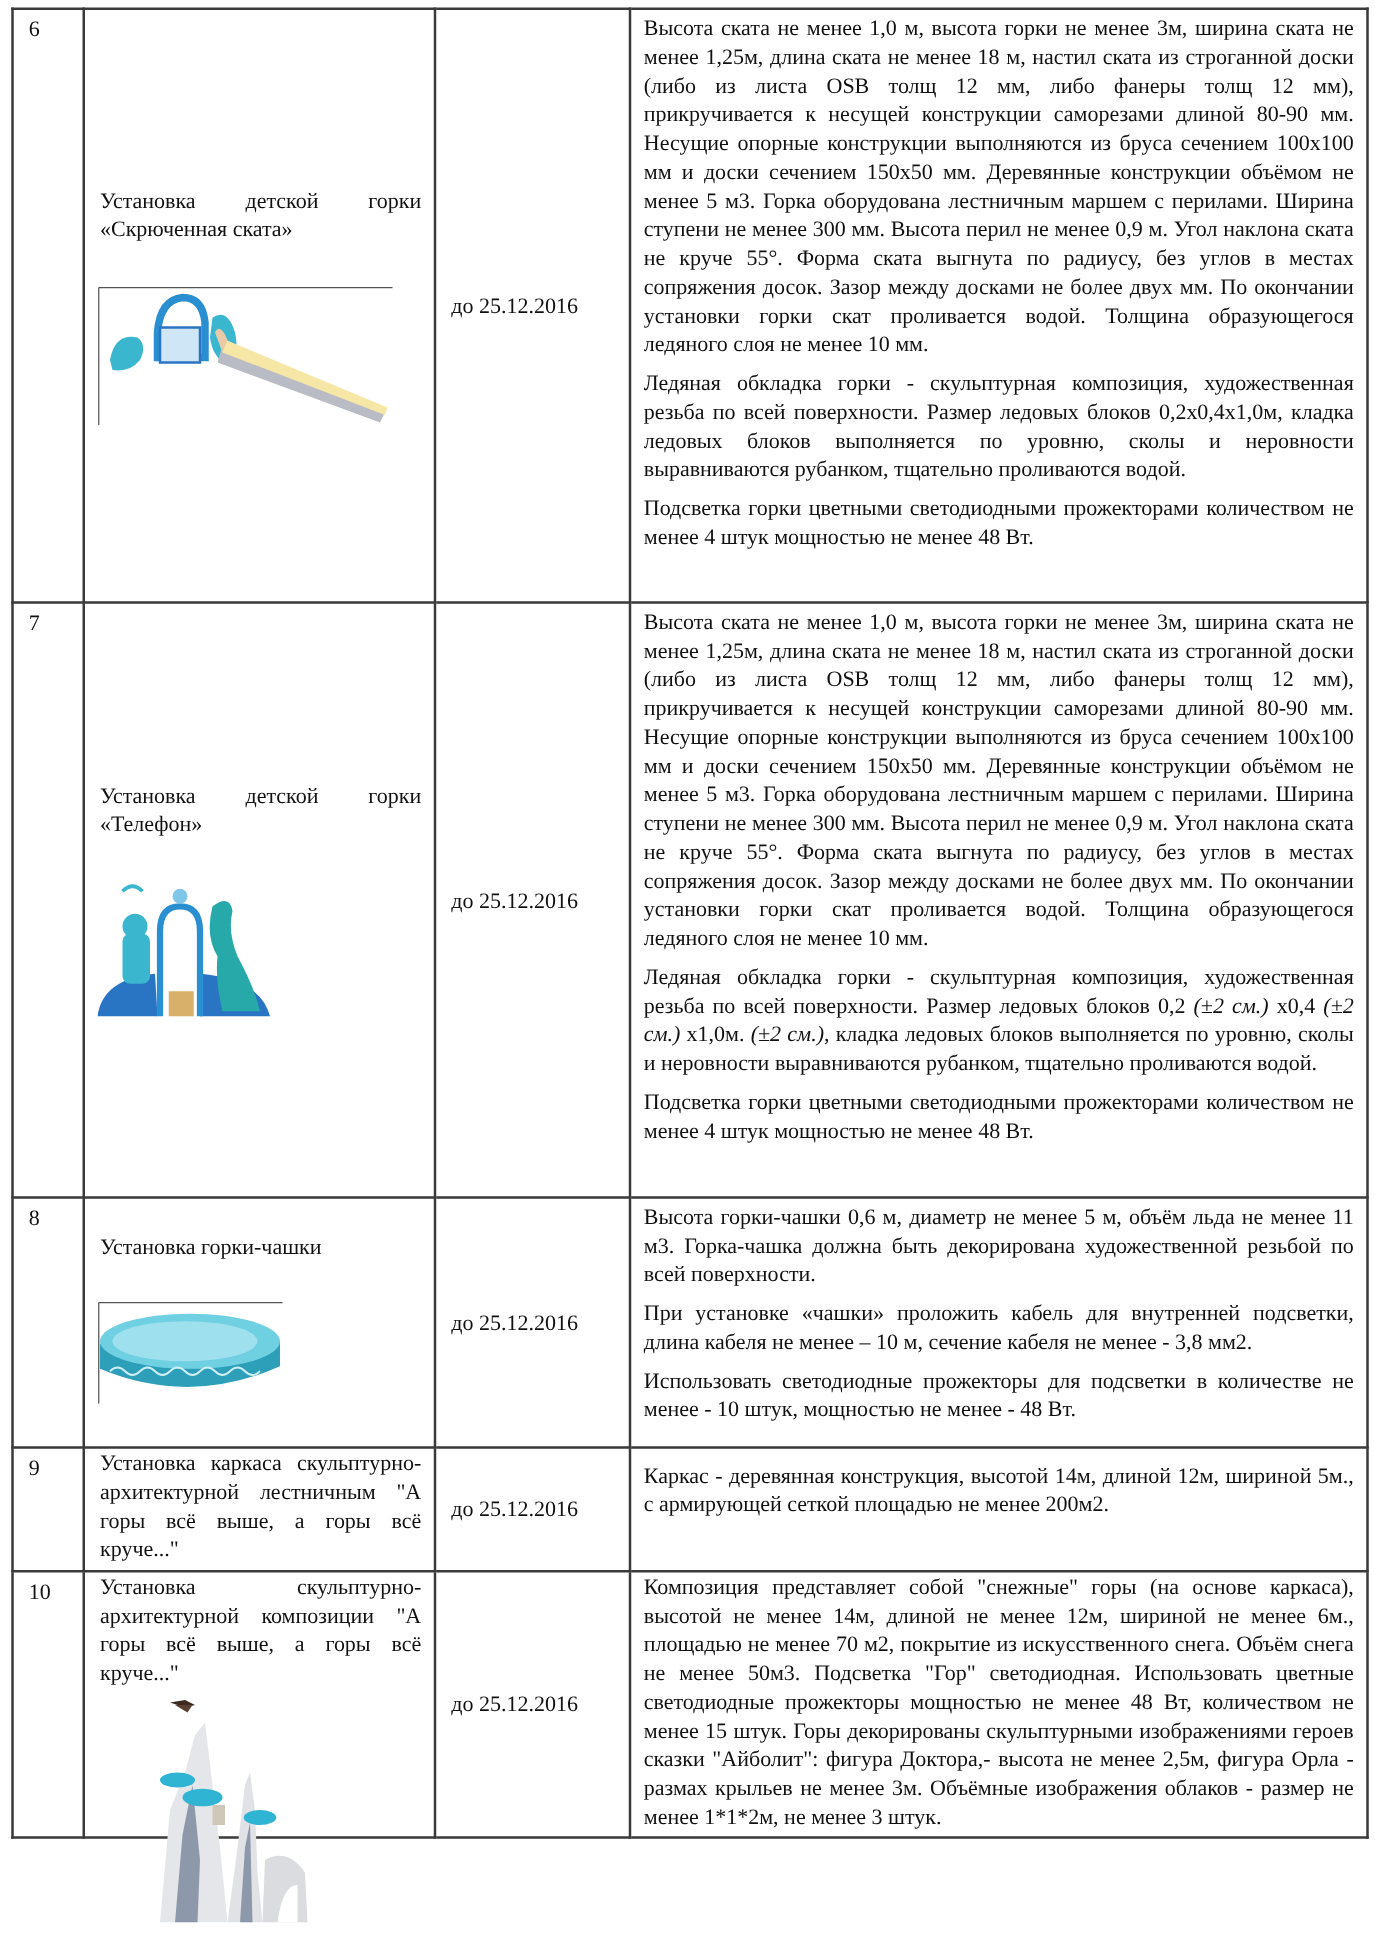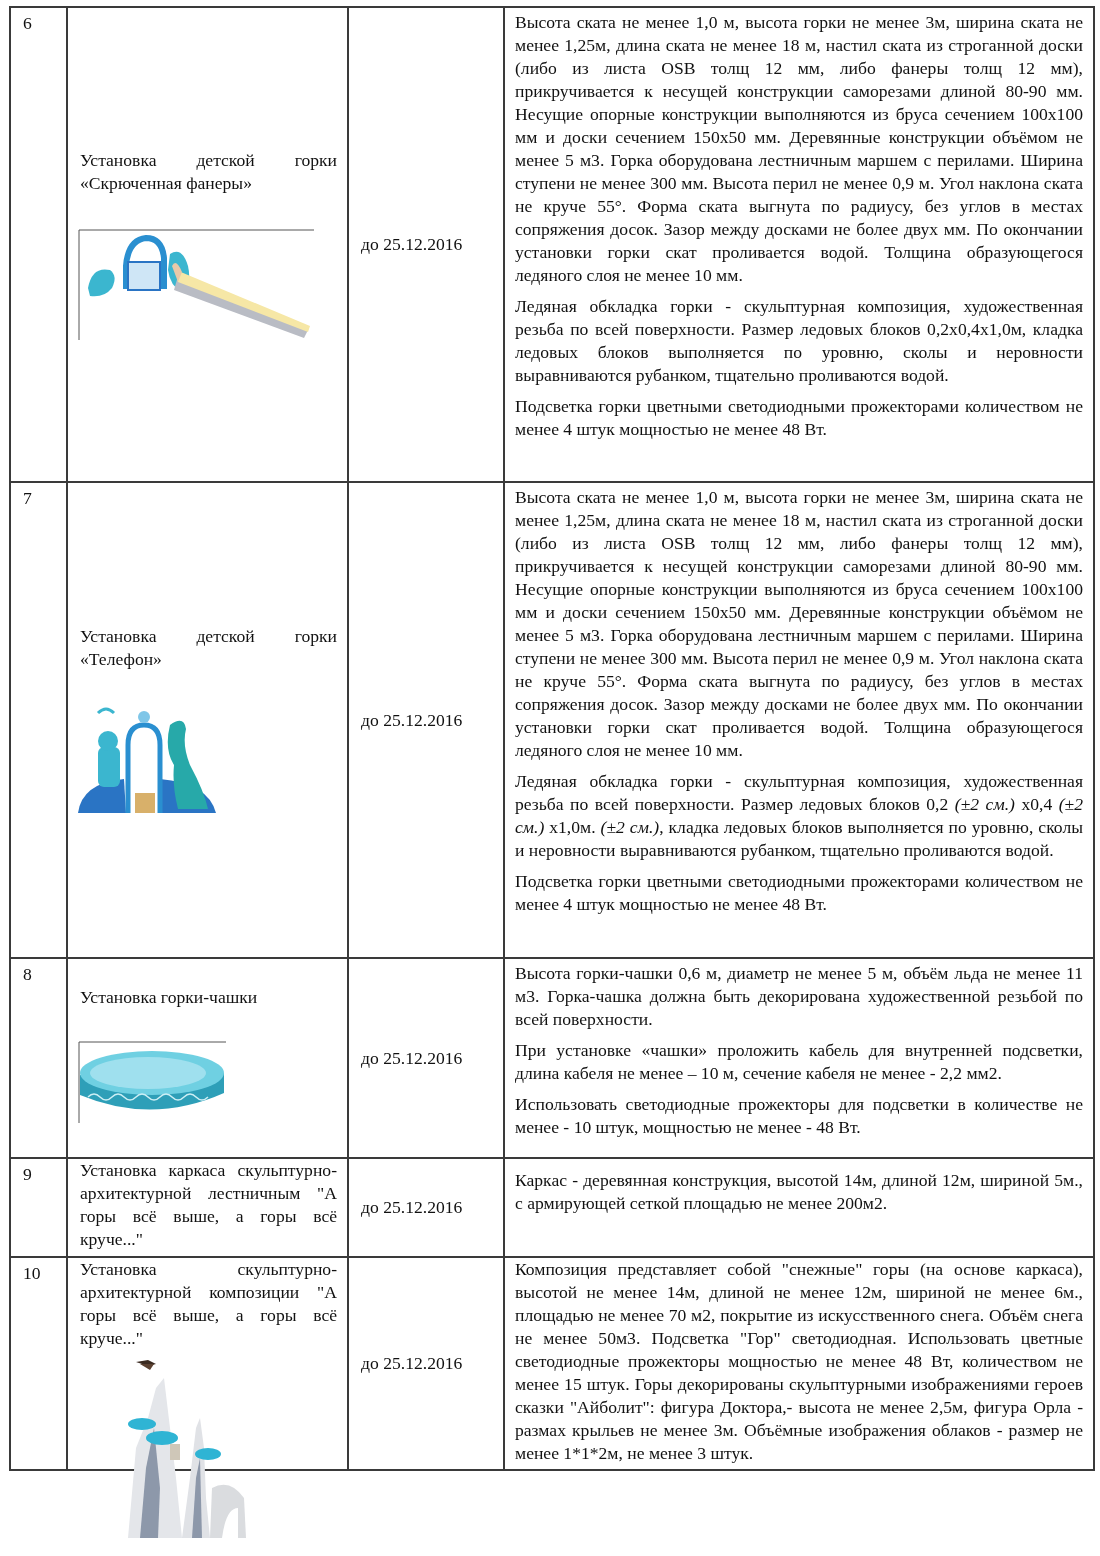--- a/index.html
+++ b/index.html
@@ -30,21 +30,21 @@
       <col class="c3">
       <col class="c4">
     </colgroup>
 
   <tbody>
       <tr style="height:475px;">
     <td class="num">6</td>
     <td class="name">
       <div style="margin-top:141px;">
         <div class="jt">Установка детской горки</div>
-        <div>«Скрюченная фанеры»</div>
+        <div>«Скрюченная ската»</div>
       </div>
       <div class="pic" style="left:10px; top:218px; width:240px; height:115px;">
         <svg width="240" height="115" viewBox="0 0 240 115">
           <line x1="1" y1="4" x2="236" y2="4" stroke="#555" stroke-width="1"></line>
           <line x1="1" y1="4" x2="1" y2="114" stroke="#555" stroke-width="1"></line>
           <path d="M48 40 Q50 14 68 12 Q84 12 86 32 L86 60 L48 60 Z" fill="none" stroke="#2a8fd0" stroke-width="6"></path>
           <rect x="50" y="36" width="32" height="28" fill="#cfe6f6" stroke="#2a74c4" stroke-width="2"></rect>
           <path d="M10 62 Q14 40 32 44 Q40 50 34 62 Q26 72 12 70 Z" fill="#3bb6cf"></path>
           <path d="M92 28 Q104 20 110 40 Q114 58 104 66 Q92 60 90 44 Z" fill="#3bb6cf"></path>
           <path d="M100 50 L230 104 L226 112 L96 64 Z" fill="#b9bcc4"></path>
@@ -101,21 +101,21 @@
           <path d="M2 34 L2 54 Q74 84 146 52 L146 32 Z" fill="#2e9fb8"></path>
           <ellipse cx="74" cy="32" rx="72" ry="22" fill="#6fd0e2"></ellipse>
           <ellipse cx="70" cy="32" rx="58" ry="16" fill="#9fe0ee"></ellipse>
           <path d="M10 56 q6 -6 12 0 q6 6 12 0 q6 -6 12 0 q6 6 12 0 q6 -6 12 0 q6 6 12 0 q6 -6 12 0 q6 6 12 0 q6 -6 12 0 q6 6 12 0" fill="none" stroke="#cdeff5" stroke-width="1.5"></path>
         </svg>
       </div>
     </td>
     <td class="date">до 25.12.2016</td>
     <td class="desc">
       <p>Высота горки-чашки 0,6 м, диаметр не менее 5 м, объём льда не менее 11 м3. Горка-чашка должна быть декорирована художественной резьбой по всей поверхности.</p>
-      <p>При установке «чашки» проложить кабель для внутренней подсветки, длина кабеля не менее – 10 м, сечение кабеля не менее - 2,2 мм2.</p>
+      <p>При установке «чашки» проложить кабель для внутренней подсветки, длина кабеля не менее – 10 м, сечение кабеля не менее - 3,8 мм2.</p>
       <p>Использовать светодиодные прожекторы для подсветки в количестве не менее - 10 штук, мощностью не менее - 48 Вт.</p>
     </td>
   </tr>
 
   <tr style="height:99px;">
     <td class="num">9</td>
     <td class="name jl" style="padding-top:0;">Установка каркаса скульптурно-архитектурной лестничным "А горы всё выше, а горы всё круче..."</td>
     <td class="date">до 25.12.2016</td>
     <td class="desc" style="padding-top:10px !important;">
       <p>Каркас - деревянная конструкция, высотой 14м, длиной 12м, шириной 5м., с армирующей сеткой площадью не менее 200м2.</p>

